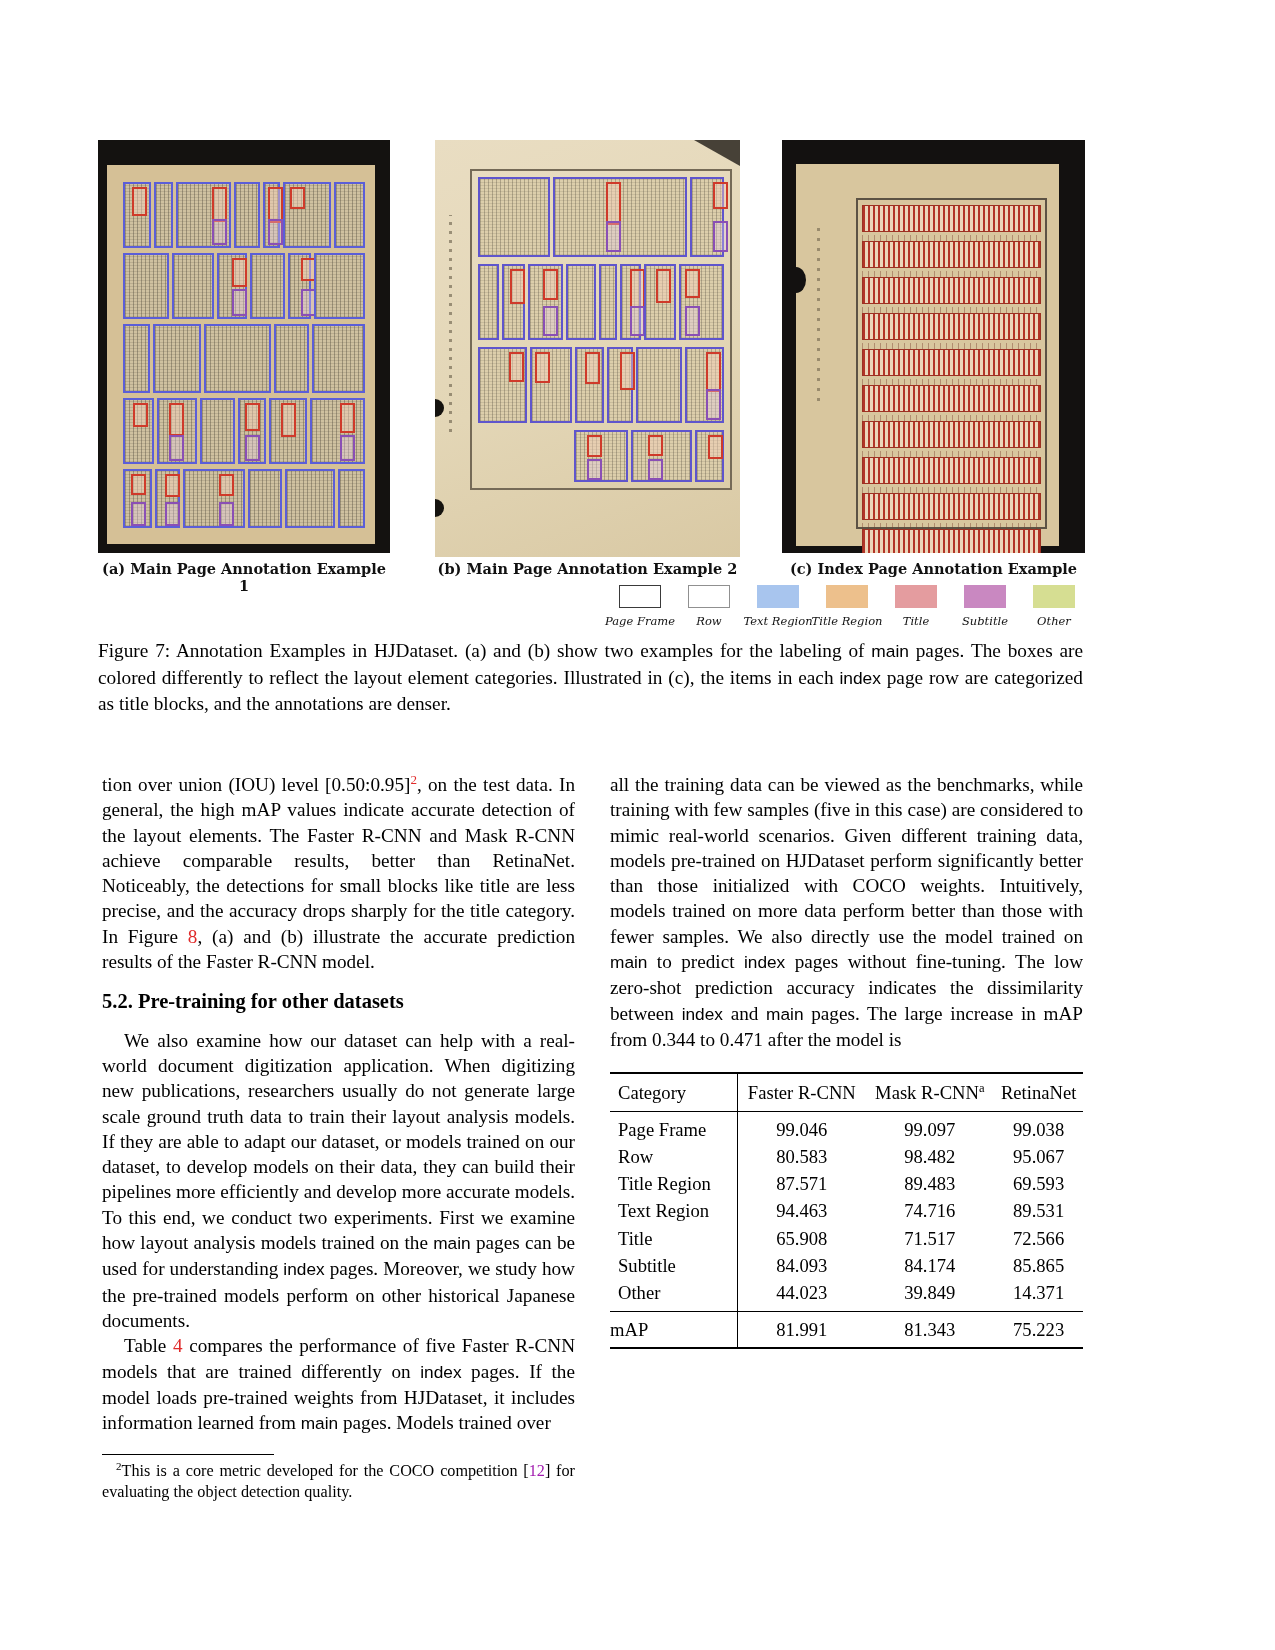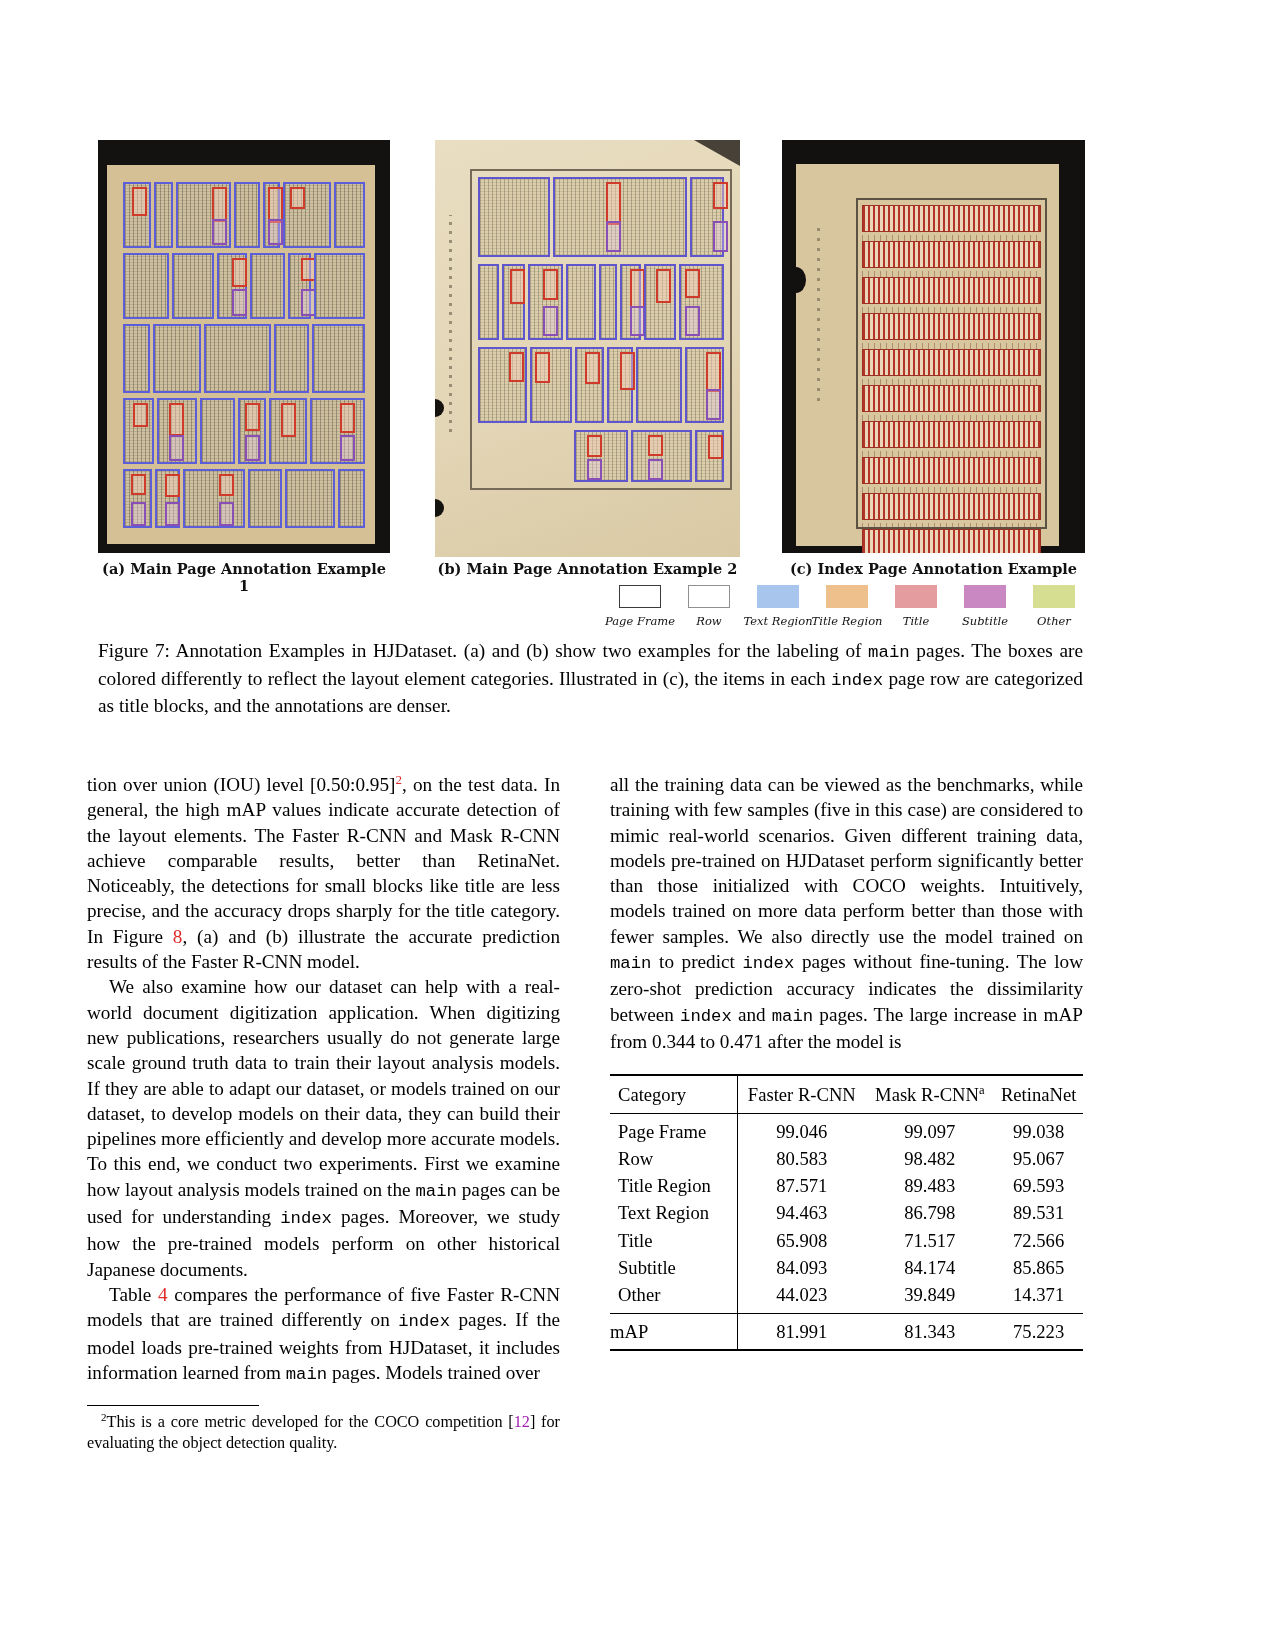--- a/index.html
+++ b/index.html
@@ -67,27 +67,27 @@
   .legend-swatch{width:40px;height:21px;}
   .legend-label{margin-top:6px;font-family:"DejaVu Serif",serif;font-style:italic;
                 font-size:11.5px;white-space:nowrap;color:#111;}
 
   
   .figcaption{position:absolute;left:98px;top:638px;width:985px;
               font-size:19.3px;line-height:25.5px;text-align:justify;}
 
   
   .col{position:absolute;top:772px;width:473px;font-size:19.2px;line-height:25.3px;text-align:justify;}
-  .col-left{left:87px;} .col-right{left:610px;}
+  .col-left{left:102px;} .col-right{left:610px;}
   .col p{margin:0;}
   p.indent{text-indent:22px;}
   h2.sec{font-size:20.5px;margin:15px 0 13px 0;font-weight:bold;text-align:left;}
 
   .seg-bold{font-weight:normal;}
-  .seg-mono{font-family:Liberation Mono, monospace;font-size:.9em;}
+  .seg-mono{font-family:Liberation Sans, sans-serif;font-size:.9em;}
   .seg-ref{color:#e02a2a;}
   .seg-cite{color:#a21caf;}
   .seg-sup{vertical-align:super;font-size:.68em;line-height:0;}
   .seg-supref{vertical-align:super;font-size:.68em;line-height:0;color:#e02a2a;}
 
   
   .footnote-rule{width:172px;border:none;border-top:1.3px solid #000;margin:18px 0 6px 0;}
   .footnote{font-size:16.2px;line-height:21px;text-align:justify;text-indent:14px;}
 
   
@@ -354,20 +354,21 @@
       <div class="legend-item">
         <div class="legend-swatch" style="background: rgb(214, 222, 146); border: 1.5px solid rgb(214, 222, 146);"></div>
         <div class="legend-label">Other</div>
       </div>
     </div>
 
   <div class="figcaption"><span>Figure 7: </span><span class="seg-bold">Annotation Examples in HJDataset.</span><span> (a) and (b) show two examples for the labeling of </span><span class="seg-mono">main</span><span> pages. The boxes are colored differently to reflect the layout element categories. Illustrated in (c), the items in each </span><span class="seg-mono">index</span><span> page row are categorized as title blocks, and the annotations are denser.</span></div>
 
   <div class="col col-left">
     <p><span>tion over union (IOU) level [0.50:0.95]</span><span class="seg-supref">2</span><span>, on the test data. In general, the high mAP values indicate accurate detection of the layout elements. The Faster R-CNN and Mask R-CNN achieve comparable results, better than RetinaNet. Noticeably, the detections for small blocks like title are less precise, and the accuracy drops sharply for the title category. In Figure </span><span class="seg-ref">8</span><span>, (a) and (b) illustrate the accurate prediction results of the Faster R-CNN model.</span></p>
+    <h2 class="sec">5.2. Pre-training for other datasets</h2>
     <p class="indent"><span>We also examine how our dataset can help with a real-world document digitization application. When digitizing new publications, researchers usually do not generate large scale ground truth data to train their layout analysis models. If they are able to adapt our dataset, or models trained on our dataset, to develop models on their data, they can build their pipelines more efficiently and develop more accurate models. To this end, we conduct two experiments. First we examine how layout analysis models trained on the </span><span class="seg-mono">main</span><span> pages can be used for understanding </span><span class="seg-mono">index</span><span> pages. Moreover, we study how the pre-trained models perform on other historical Japanese documents.</span></p>
     <p class="indent"><span>Table </span><span class="seg-ref">4</span><span> compares the performance of five Faster R-CNN models that are trained differently on </span><span class="seg-mono">index</span><span> pages. If the model loads pre-trained weights from HJDataset, it includes information learned from </span><span class="seg-mono">main</span><span> pages. Models trained over</span></p>
     <hr class="footnote-rule">
     <p class="footnote"><span class="seg-sup">2</span><span>This is a core metric developed for the COCO competition [</span><span class="seg-cite">12</span><span>] for evaluating the object detection quality.</span></p>
   </div>
 
   <div class="col col-right">
     <p><span>all the training data can be viewed as the benchmarks, while training with few samples (five in this case) are considered to mimic real-world scenarios. Given different training data, models pre-trained on HJDataset perform significantly better than those initialized with COCO weights. Intuitively, models trained on more data perform better than those with fewer samples. We also directly use the model trained on </span><span class="seg-mono">main</span><span> to predict </span><span class="seg-mono">index</span><span> pages without fine-tuning. The low zero-shot prediction accuracy indicates the dissimilarity between </span><span class="seg-mono">index</span><span> and </span><span class="seg-mono">main</span><span> pages. The large increase in mAP from 0.344 to 0.471 after the model is</span></p>
     <table class="results">
       <thead>
@@ -393,21 +394,21 @@
           </tr>
           <tr>
             <td>Title Region</td>
             <td>87.571</td>
             <td>89.483</td>
             <td>69.593</td>
           </tr>
           <tr>
             <td>Text Region</td>
             <td>94.463</td>
-            <td>86.798</td>
+            <td>74.716</td>
             <td>89.531</td>
           </tr>
           <tr>
             <td>Title</td>
             <td>65.908</td>
             <td>71.517</td>
             <td>72.566</td>
           </tr>
           <tr>
             <td>Subtitle</td>

